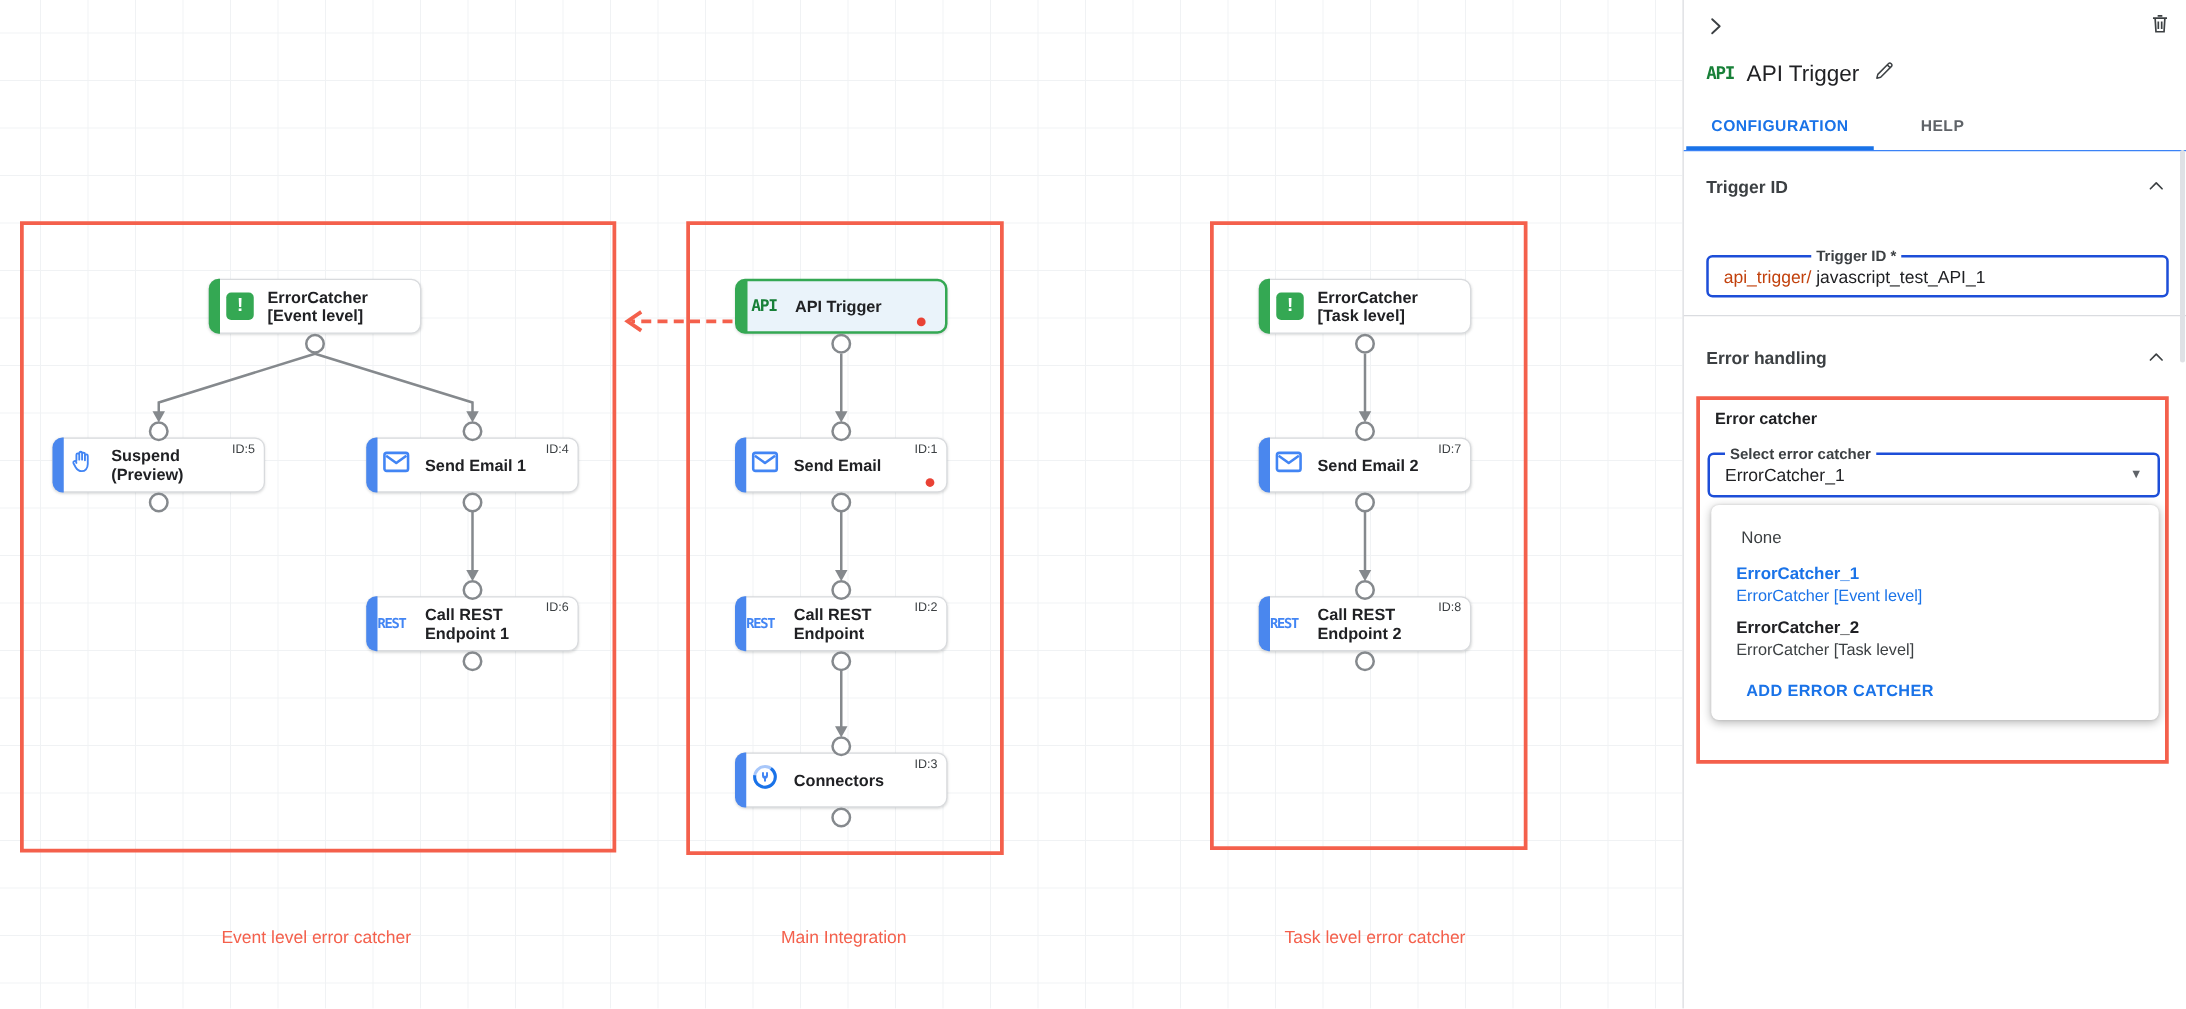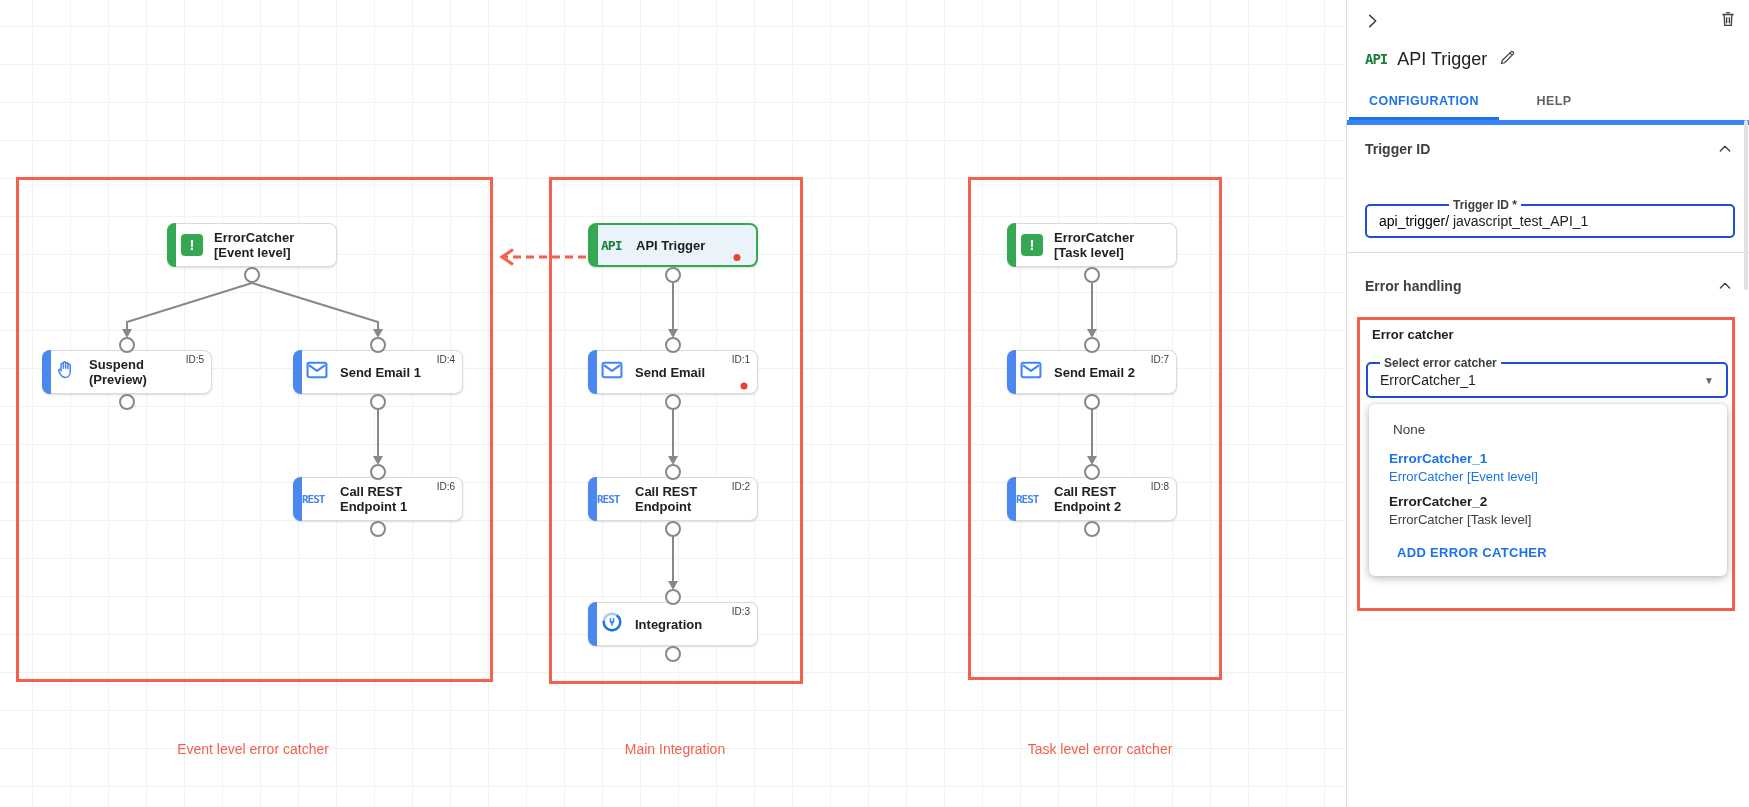--- a/index.html
+++ b/index.html
@@ -38,34 +38,34 @@
 
   
   .panel{position:absolute;left:1346px;top:0;width:403px;height:807px;background:#fff;
     border-left:1px solid #dadce0;box-sizing:border-box;color:#202124;}
   .p-collapse{position:absolute;left:16px;top:12px;cursor:pointer;}
   .p-trash{position:absolute;right:12px;top:10px;cursor:pointer;}
   .p-titlerow{position:absolute;left:18px;top:46px;height:26px;display:flex;align-items:center;}
   .p-api-badge{font-family:"DejaVu Sans Mono",monospace;font-weight:bold;font-size:14px;
     letter-spacing:-1px;color:#188038;margin-right:10px;}
   .p-title{font-size:18px;color:#202124;margin-right:12px;}
-  .tabs{position:absolute;left:0;top:86px;width:100%;height:34px;border-bottom:5px solid #3b82f6;}
+  .tabs{position:absolute;left:0;top:86px;width:100%;height:34px;border-bottom:1px solid #3b82f6;}
   .tab{position:absolute;top:0;height:34px;line-height:30px;text-align:center;
     font-size:12.5px;font-weight:bold;letter-spacing:.4px;cursor:pointer;}
   .tab.active{color:#1a73e8;border-bottom:3px solid #1a73e8;box-sizing:border-box;}
   .tab.idle{color:#5f6368;}
   .sec-head{position:absolute;left:18px;font-size:14px;font-weight:bold;color:#3c4043;}
   .sec-chev{position:absolute;right:16px;}
   .field{position:absolute;left:18px;right:14px;border:2px solid #1d4ed8;border-radius:5px;
     background:#fff;box-sizing:border-box;}
   .f-label{position:absolute;top:-8px;background:#fff;padding:0 4px;font-size:12px;
     color:#3c4043;font-weight:bold;white-space:nowrap;}
   .f-content{position:absolute;left:12px;top:50%;transform:translateY(-50%);
     font-size:14px;white-space:nowrap;}
-  .f-prefix{color:#000000;text-align:right;}
+  .f-prefix{color:#c2410c;text-align:right;}
   .f-value{color:#202124;}
   .f-arrow{position:absolute;right:12px;top:50%;transform:translateY(-50%);
     font-size:10px;color:#5f6368;}
   .divider{position:absolute;left:0;right:0;height:1px;background:#dadce0;}
   .err-annot{position:absolute;left:10px;top:317px;width:378px;height:294px;
     border:3px solid #f4604c;box-sizing:border-box;}
   .err-label{position:absolute;left:12px;top:7px;font-size:13px;font-weight:bold;color:#202124;}
   .menu{position:absolute;left:9px;top:84px;width:358px;background:#fff;border-radius:6px;
     box-shadow:0 2px 8px rgba(0,0,0,.28),0 0 2px rgba(0,0,0,.12);
     padding:12px 0 16px 0;box-sizing:border-box;}
@@ -178,21 +178,21 @@
       <span class="badge">ID:3</span>
       <span class="stripe blue"></span>
       <span class="nicon">
         <svg viewBox="0 0 24 24" width="22" height="22">
           <circle cx="12" cy="12" r="9" fill="none" stroke="#a8c7fa" stroke-width="2.6"></circle>
           <circle cx="12" cy="12" r="9" fill="none" stroke="#1a73e8" stroke-width="2.6" stroke-dasharray="38 19" transform="rotate(-55 12 12)"></circle>
           <path fill="#4285f4" d="M9.4 8 h1.7 v3 h1.8 V8 h1.7 v3.2 a2.6 2.6 0 0 1 -1.7 2.4 V16 h-1.8 v-2.4 A2.6 2.6 0 0 1 9.4 11.2 Z"></path>
         </svg>
       </span>
       <span class="ntext">
-        <span style="display:block">Integration</span>
+        <span style="display:block">Connectors</span>
       </span>
     </div>
 
     <div class="node" style="left:1007px;top:223px">
       <span class="stripe green"></span>
       <span class="nicon sq">!</span>
       <span class="ntext">
         <span style="display:block">ErrorCatcher</span>
         <span style="display:block">[Task level]</span>
       </span>

